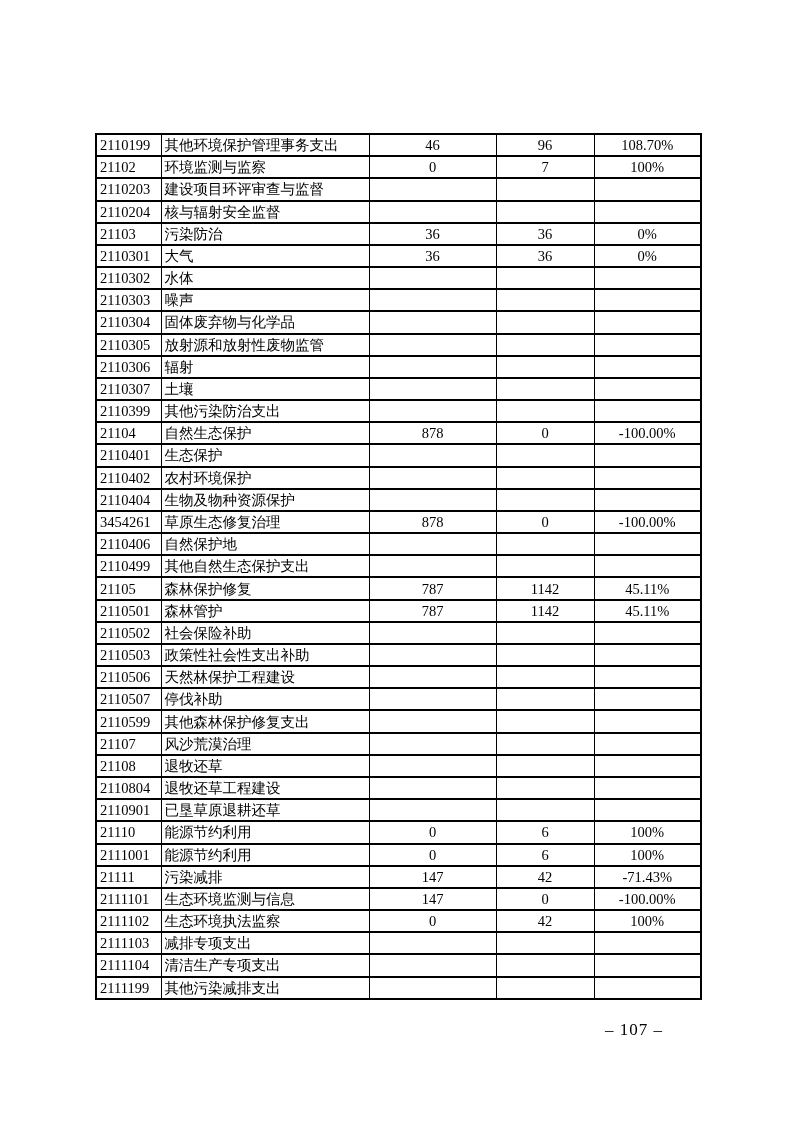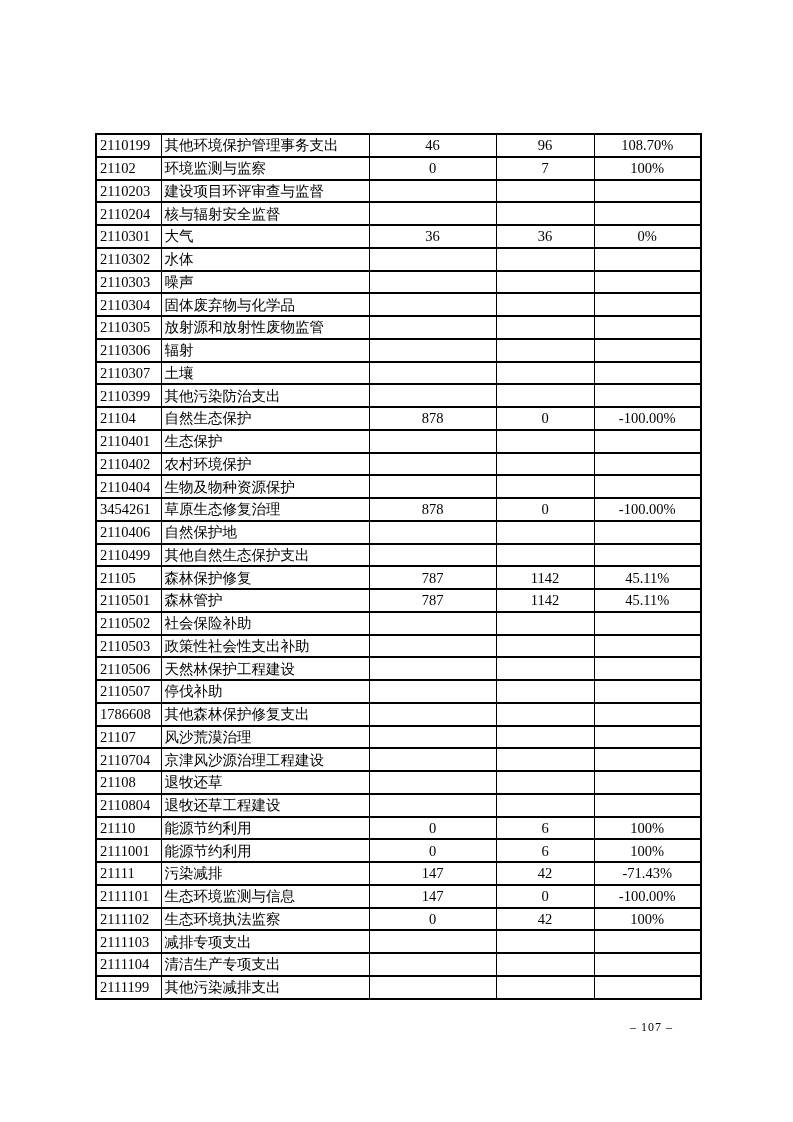--- a/index.html
+++ b/index.html
@@ -44,25 +44,25 @@
     white-space: nowrap;
     overflow: hidden;
     vertical-align: middle;
   }
   table.budget-table tr { height: 19.7px; }
   td.c0 { text-align: left; padding-left: 4px; }
   td.c1 { text-align: left; padding-left: 6px; }
   td.c2, td.c3, td.c4 { text-align: center; }
   .page-number {
     position: absolute;
-    left: 573px;
+    left: 605px;
     top: 1020px;
     width: 100px;
-    text-align: right;
-    font-size: 12px;
+    text-align: left;
+    font-size: 17px;
     letter-spacing: 1px;
     color: #000;
   }
 </style>
 </head>
 <body>
 
 <div class="sheet">
 
   <table class="budget-table">
@@ -96,20 +96,27 @@
           <td class="c4"></td>
         </tr>
         <tr>
           <td class="c0">2110204</td>
           <td class="c1">核与辐射安全监督</td>
           <td class="c2"></td>
           <td class="c3"></td>
           <td class="c4"></td>
         </tr>
         <tr>
+          <td class="c0">21103</td>
+          <td class="c1">污染防治</td>
+          <td class="c2">36</td>
+          <td class="c3">36</td>
+          <td class="c4">0%</td>
+        </tr>
+        <tr>
           <td class="c0">2110301</td>
           <td class="c1">大气</td>
           <td class="c2">36</td>
           <td class="c3">36</td>
           <td class="c4">0%</td>
         </tr>
         <tr>
           <td class="c0">2110302</td>
           <td class="c1">水体</td>
           <td class="c2"></td>
@@ -243,50 +250,50 @@
           <td class="c4"></td>
         </tr>
         <tr>
           <td class="c0">2110507</td>
           <td class="c1">停伐补助</td>
           <td class="c2"></td>
           <td class="c3"></td>
           <td class="c4"></td>
         </tr>
         <tr>
-          <td class="c0">1786608</td>
+          <td class="c0">2110599</td>
           <td class="c1">其他森林保护修复支出</td>
           <td class="c2"></td>
           <td class="c3"></td>
           <td class="c4"></td>
         </tr>
         <tr>
           <td class="c0">21107</td>
           <td class="c1">风沙荒漠治理</td>
           <td class="c2"></td>
           <td class="c3"></td>
           <td class="c4"></td>
         </tr>
         <tr>
-          <td class="c0">2110704</td>
-          <td class="c1">京津风沙源治理工程建设</td>
-          <td class="c2"></td>
-          <td class="c3"></td>
-          <td class="c4"></td>
-        </tr>
-        <tr>
           <td class="c0">21108</td>
           <td class="c1">退牧还草</td>
           <td class="c2"></td>
           <td class="c3"></td>
           <td class="c4"></td>
         </tr>
         <tr>
           <td class="c0">2110804</td>
           <td class="c1">退牧还草工程建设</td>
+          <td class="c2"></td>
+          <td class="c3"></td>
+          <td class="c4"></td>
+        </tr>
+        <tr>
+          <td class="c0">2110901</td>
+          <td class="c1">已垦草原退耕还草</td>
           <td class="c2"></td>
           <td class="c3"></td>
           <td class="c4"></td>
         </tr>
         <tr>
           <td class="c0">21110</td>
           <td class="c1">能源节约利用</td>
           <td class="c2">0</td>
           <td class="c3">6</td>
           <td class="c4">100%</td>

